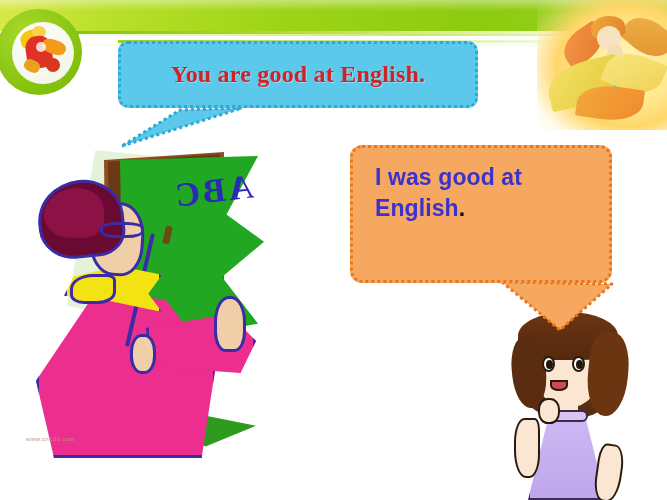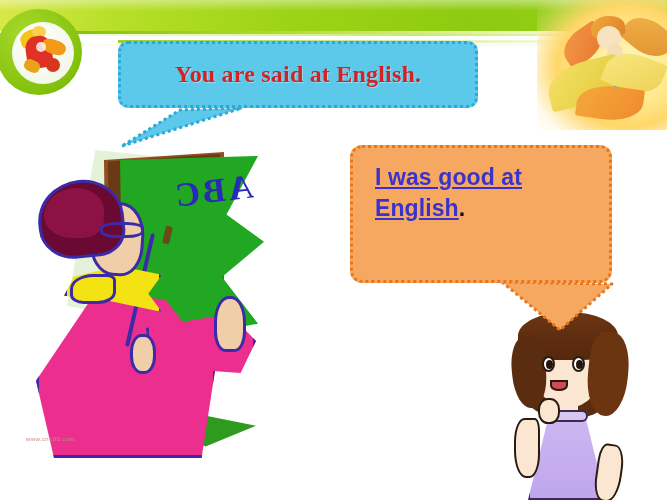--- a/index.html
+++ b/index.html
@@ -149,21 +149,21 @@
                display:flex;align-items:center;justify-content:center;}
   .bubble-blue-text{color:#d12224;font-family:"Liberation Serif",serif;font-weight:700;
                     font-size:24px;letter-spacing:.2px;text-shadow:1px 1px 0 rgba(255,255,255,.35);}
   .tail-blue{position:absolute;left:118px;top:106px;width:130px;height:42px;}
   .tail-blue svg{display:block;}
 
   .bubble-orange{left:350px;top:145px;width:262px;height:138px;background:#f6a861;
                  border:3px dotted #e8761a;border-radius:12px;padding:14px 0 0 22px;}
   .bo-line{font-weight:700;font-size:23px;line-height:1.33;letter-spacing:.1px;}
   .bo-black{color:#111111;}
-  .bo-blue{color:#3a32cc;text-decoration:underline;}
+  .bo-blue{color:#3a32cc;}
   .bo-dot{color:#111111;}
   .tail-orange{position:absolute;left:500px;top:280px;width:120px;height:52px;}
 </style>
 </head>
 <body>
 
 <div id="slide">
 
   <div class="banner">
     <div class="banner-gloss"></div>
@@ -242,21 +242,21 @@
     <div class="g-hand"></div>
   </div>
 
   <div class="tail-blue">
     <svg width="130" height="42" viewBox="0 0 130 42">
       <polygon points="4,40 124,2 62,4" fill="#5cc8ea" stroke="#2aa8d8" stroke-width="3" stroke-dasharray="3 3" stroke-linejoin="round"></polygon>
     </svg>
   </div>
 
   <div class="bubble bubble-blue">
-    <span class="bubble-blue-text">You are said at English.</span>
+    <span class="bubble-blue-text">You are good at English.</span>
   </div>
 
   <div class="tail-orange">
     <svg width="120" height="52" viewBox="0 0 120 52">
       <polygon points="2,2 112,4 60,50" fill="#f6a861" stroke="#e8761a" stroke-width="3" stroke-dasharray="3 3" stroke-linejoin="round"></polygon>
     </svg>
   </div>
 
   <div class="bubble bubble-orange">
     <div class="bo-line bo-blue">I was good at</div>

